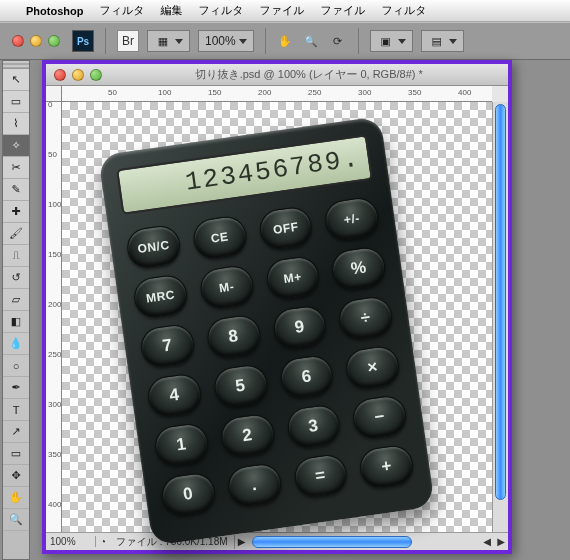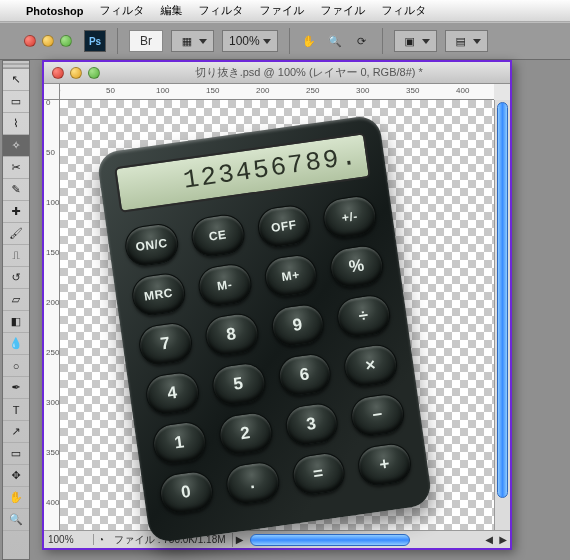--- a/index.html
+++ b/index.html
@@ -3,41 +3,41 @@
 <meta charset="utf-8">
 <style>
   * { box-sizing: border-box; margin: 0; padding: 0; }
   body { width: 570px; height: 560px; background: #8f8f8f; font-family: "Lucida Grande", "Hiragino Kaku Gothic Pro", Arial, sans-serif; font-size: 11px; overflow: hidden; }
 
   .menubar { height: 22px; background: linear-gradient(#fdfdfd,#d7d7d7); display: flex; align-items: center; padding: 0 10px; gap: 16px; border-bottom: 1px solid #a9a9a9; }
   .menubar .apple { font-size: 14px; }
   .menubar .app { font-weight: bold; }
   .menubar span { cursor: default; }
 
-  .optionsbar { height: 38px; background: #9a9a9a; border-top: 1px solid #bdbdbd; border-bottom: 1px solid #6a6a6a; display: flex; align-items: center; padding: 0 24px; gap: 8px; }
+  .optionsbar { height: 38px; background: #9a9a9a; border-top: 1px solid #bdbdbd; border-bottom: 1px solid #6a6a6a; display: flex; align-items: center; padding: 0 12px; gap: 8px; }
   .traffic { width: 12px; height: 12px; border-radius: 50%; border: 1px solid rgba(0,0,0,.3); }
   .traffic.r { background: radial-gradient(circle at 30% 30%, #ff8a80, #d43a2f); }
   .traffic.y { background: radial-gradient(circle at 30% 30%, #ffe082, #e0a020); }
   .traffic.g { background: radial-gradient(circle at 30% 30%, #a5e28b, #55b03b); }
   .ps-badge { width:22px; height:22px; display:flex; align-items:center; justify-content:center; background:#0a2233; color:#7cc7ff; border:1px solid #555; font-size:10px; font-weight:bold; }
-  .br-badge { width:34px; height:22px; display:flex; align-items:center; justify-content:center; background:#f3f3f3; color:#333; border:1px solid #888; font-size:12px; }
+  .br-badge { width:22px; height:22px; display:flex; align-items:center; justify-content:center; background:#f3f3f3; color:#333; border:1px solid #888; font-size:12px; }
   .ob-btn { height:22px; padding:0 6px; background:#bdbdbd; border:1px solid #777; display:flex; align-items:center; gap:3px; }
   .ob-sep { width:1px; height:26px; background:#777; margin:0 3px; }
   .zoom-label { color:#222; font-size:12px; }
   .tiny-tri { width:0;height:0;border-left:4px solid transparent;border-right:4px solid transparent;border-top:5px solid #333;}
   .tool-ic { width:18px; height:18px; display:flex; align-items:center; justify-content:center; color:#222; }
 
   .workspace { position:absolute; top:60px; left:0; right:0; bottom:0; background:#8f8f8f; }
 
   .toolbox { position:absolute; top:0; left:2px; width:28px; bottom:0; background:linear-gradient(#d6d6d6,#bcbcbc); border:1px solid #6f6f6f; }
   .toolbox .grip { height:8px; background:repeating-linear-gradient(#c8c8c8 0 2px,#a8a8a8 2px 4px); border-bottom:1px solid #999; }
   .toolbox .tool { height:22px; display:flex; align-items:center; justify-content:center; border-bottom:1px solid #aeaeae; color:#222; position:relative; }
   .toolbox .tool.sel { background:#686868; color:#eee; }
 
-  .docwin { position:absolute; left:42px; top:0; width:470px; background:#e6e6e6; border:2px solid #6d28d9; box-shadow:3px 3px 10px rgba(0,0,0,.4); }
+  .docwin { position:absolute; left:42px; top:0; width:470px; background:#e6e6e6; border:4px solid #6d28d9; box-shadow:3px 3px 10px rgba(0,0,0,.4); }
   .titlebar { height:22px; background:linear-gradient(#e5e5e5,#c4c4c4); display:flex; align-items:center; border-bottom:1px solid #8e8e8e; }
   .titlebar .lights { display:flex; gap:6px; padding:0 8px; }
   .titlebar .title { flex:1; text-align:center; color:#555; font-size:11px; }
 
   .rulerH { position:relative; height:16px; margin-left:16px; margin-right:16px; background:#f8f8f8; border-bottom:1px solid #888; font-size:8px; color:#555; overflow:hidden; }
   .rulerH span { position:absolute; top:2px; }
   .rulerV { position:absolute; left:0; top:38px; bottom:18px; width:16px; background:#f8f8f8; border-right:1px solid #888; font-size:8px; color:#555; overflow:hidden; }
   .rulerV span { position:absolute; left:2px; }
   .ruler-corner { position:absolute; left:0; top:22px; width:16px; height:16px; background:#f3f3f3; border-right:1px solid #888; border-bottom:1px solid #888; }
 

